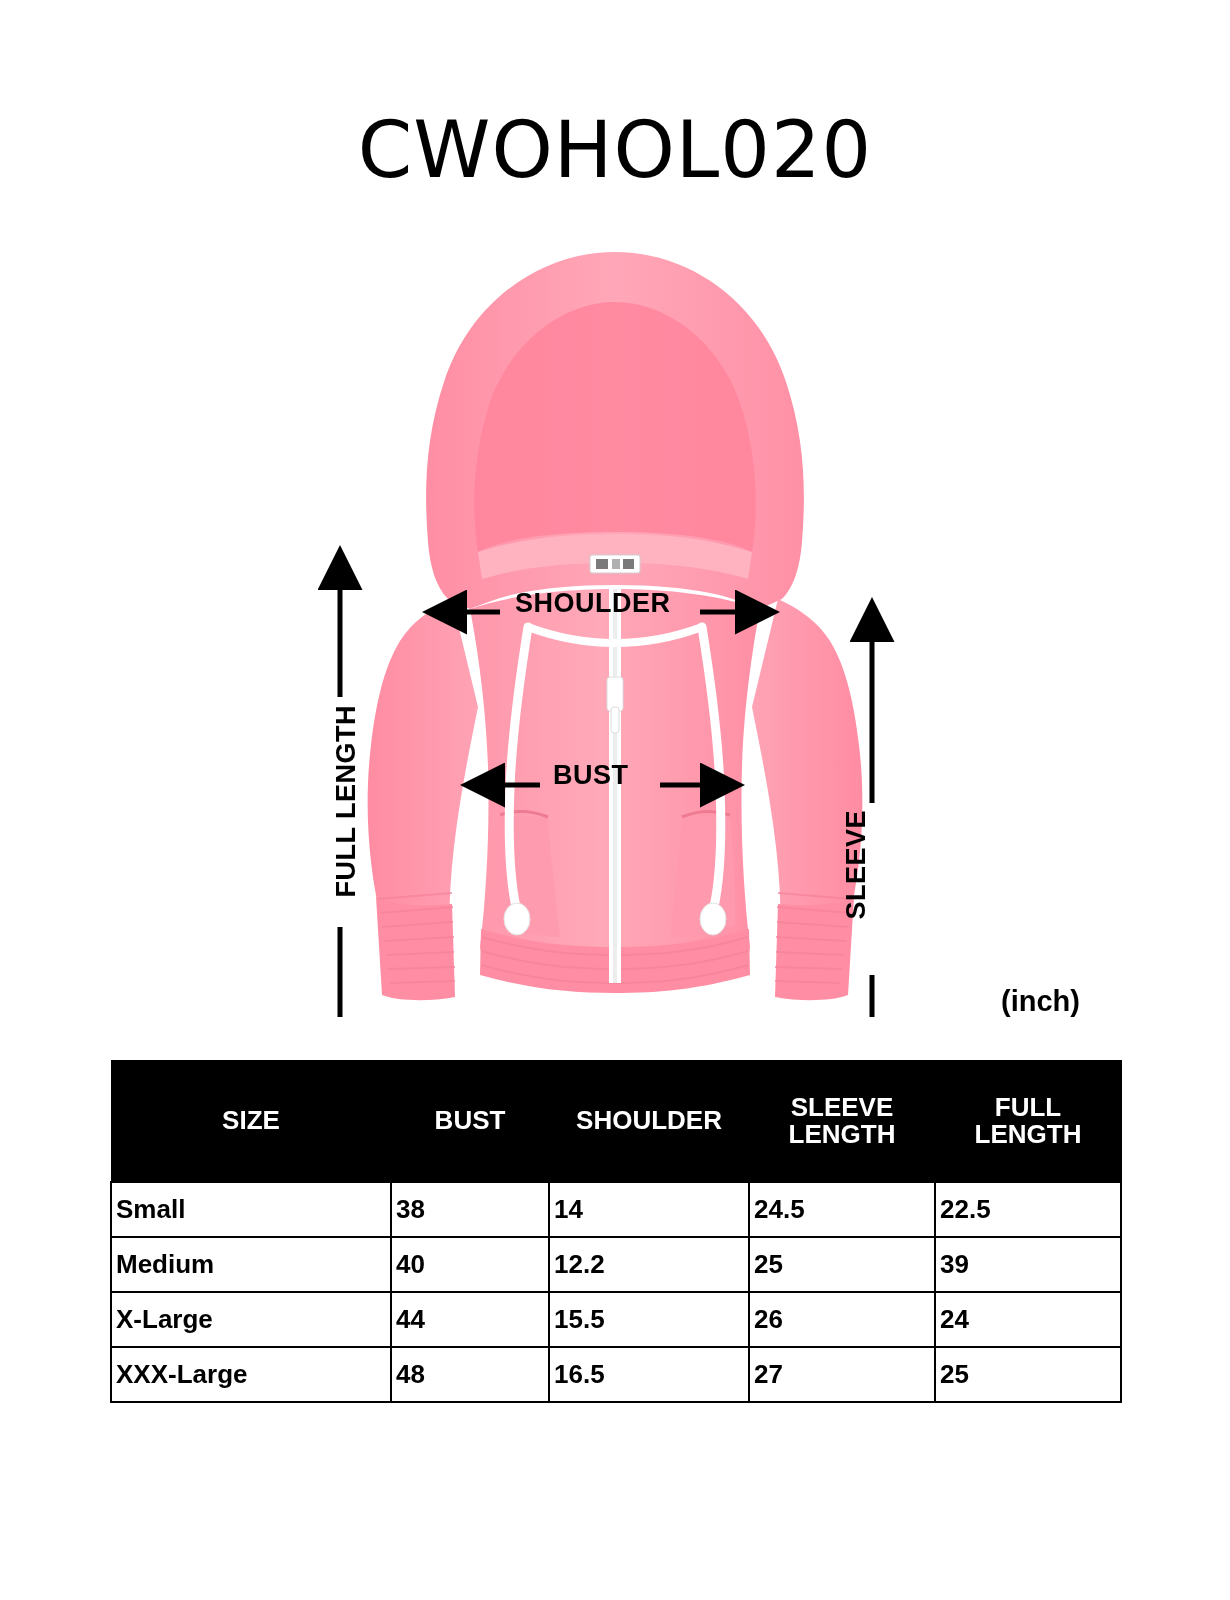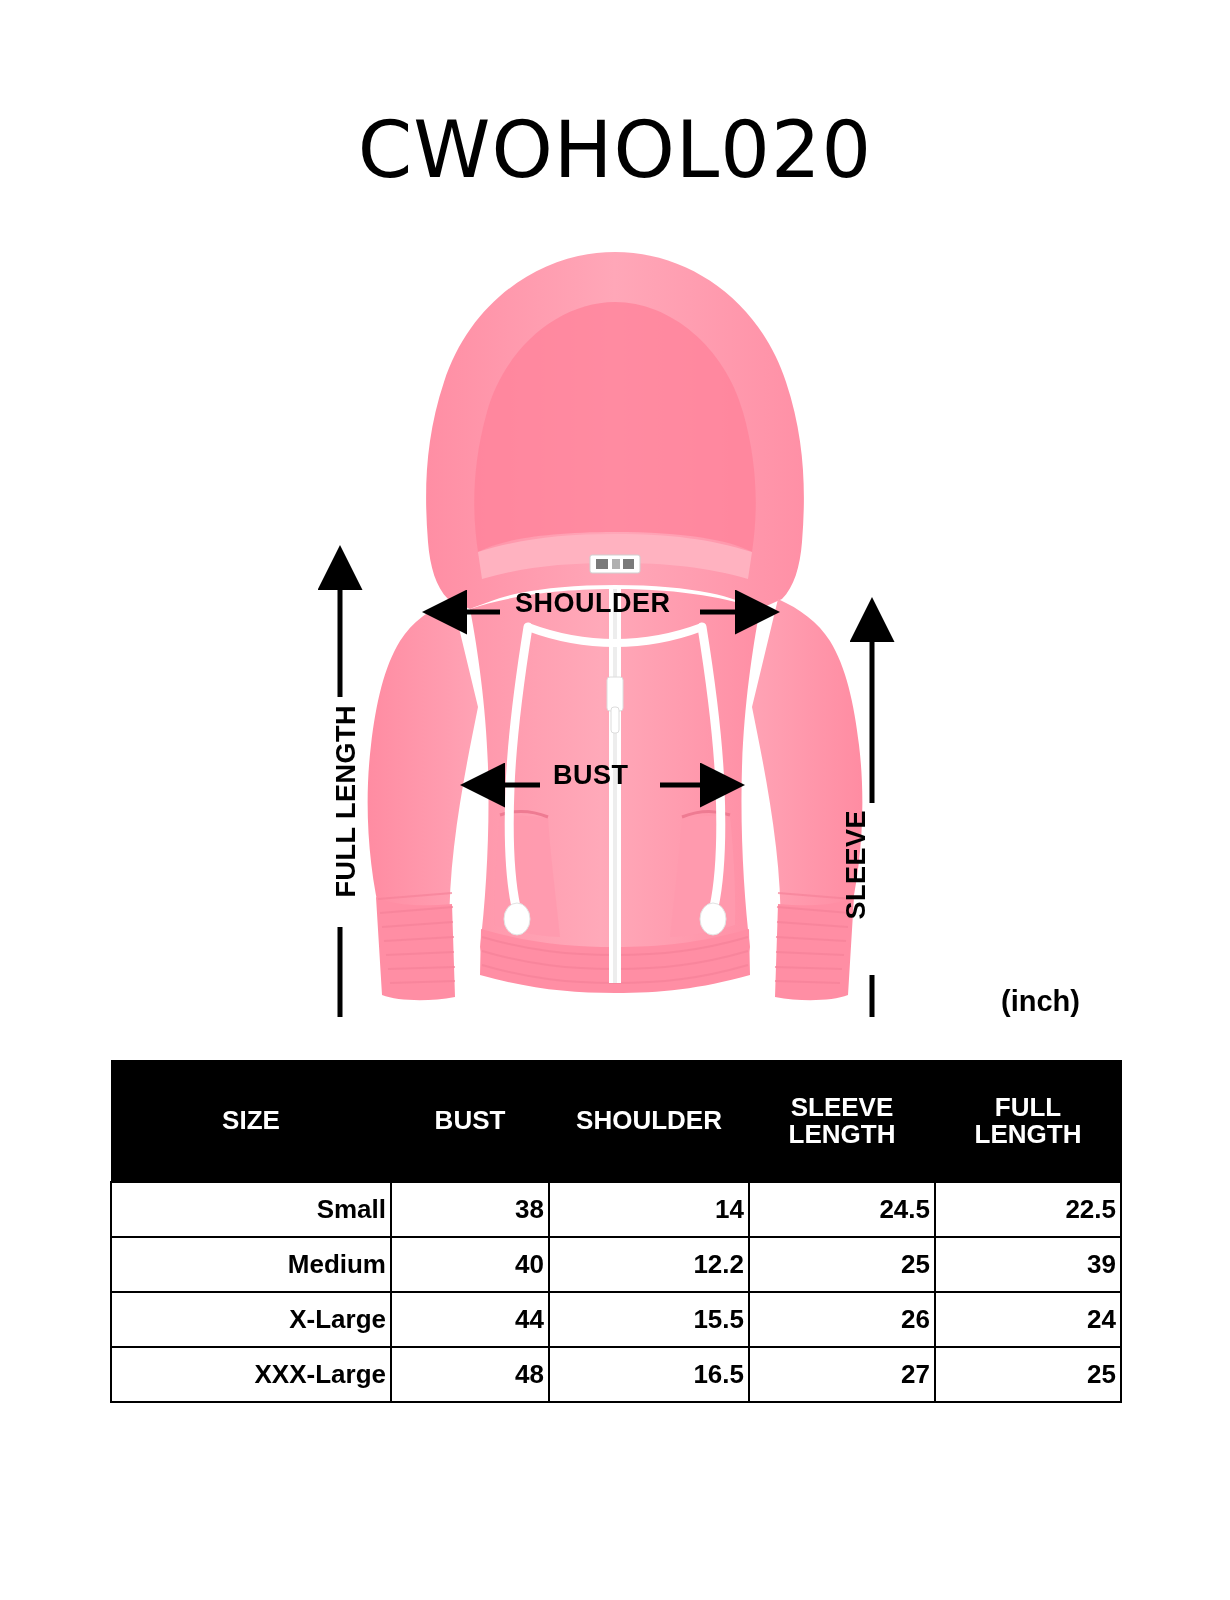--- a/index.html
+++ b/index.html
@@ -101,21 +101,21 @@
     font-weight: bold;
     padding: 12px 4px;
     height: 96px;
     line-height: 1.05;
     text-align: center;
     vertical-align: middle;
     border: 1px solid #000;
   }
   table.size-chart td {
     border: 2px solid #000000;
-    text-align: right;
+    text-align: left;
     font-size: 26px;
     font-weight: bold;
     height: 49px;
     padding: 2px 4px;
     color: #000;
   }
   col.c-size { width: 280px; }
   col.c-bust { width: 158px; }
   col.c-shoulder { width: 200px; }
   col.c-sleeve { width: 186px; }

